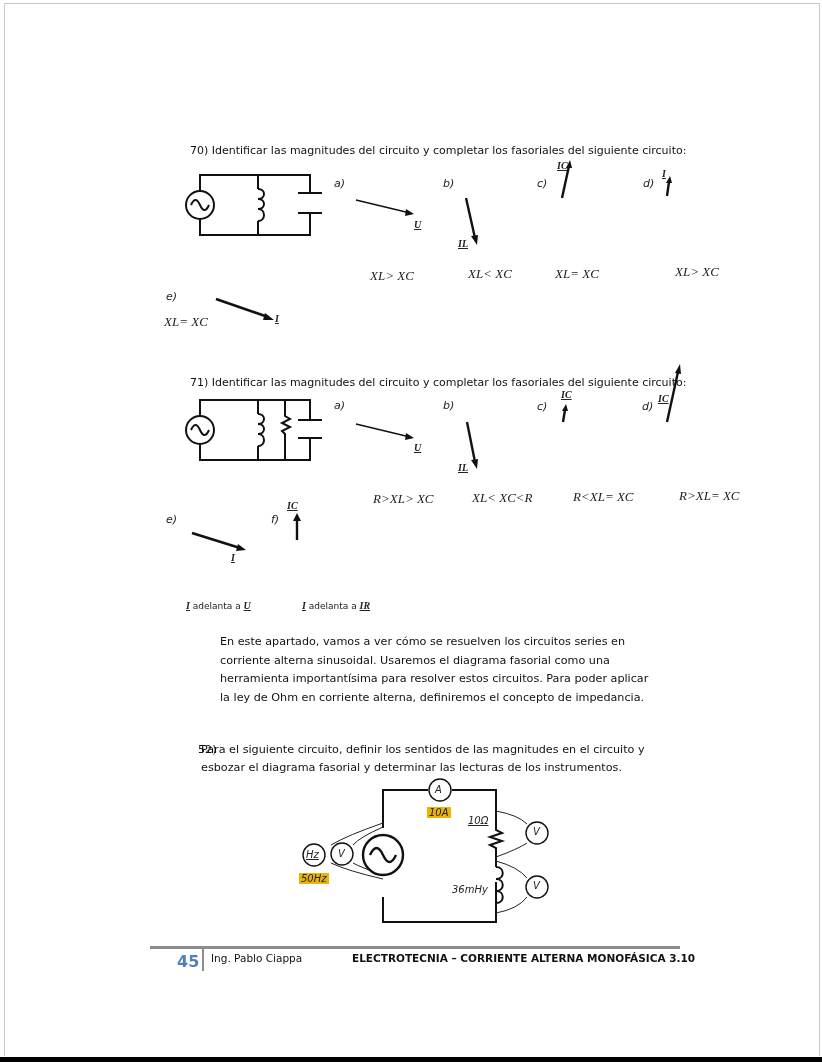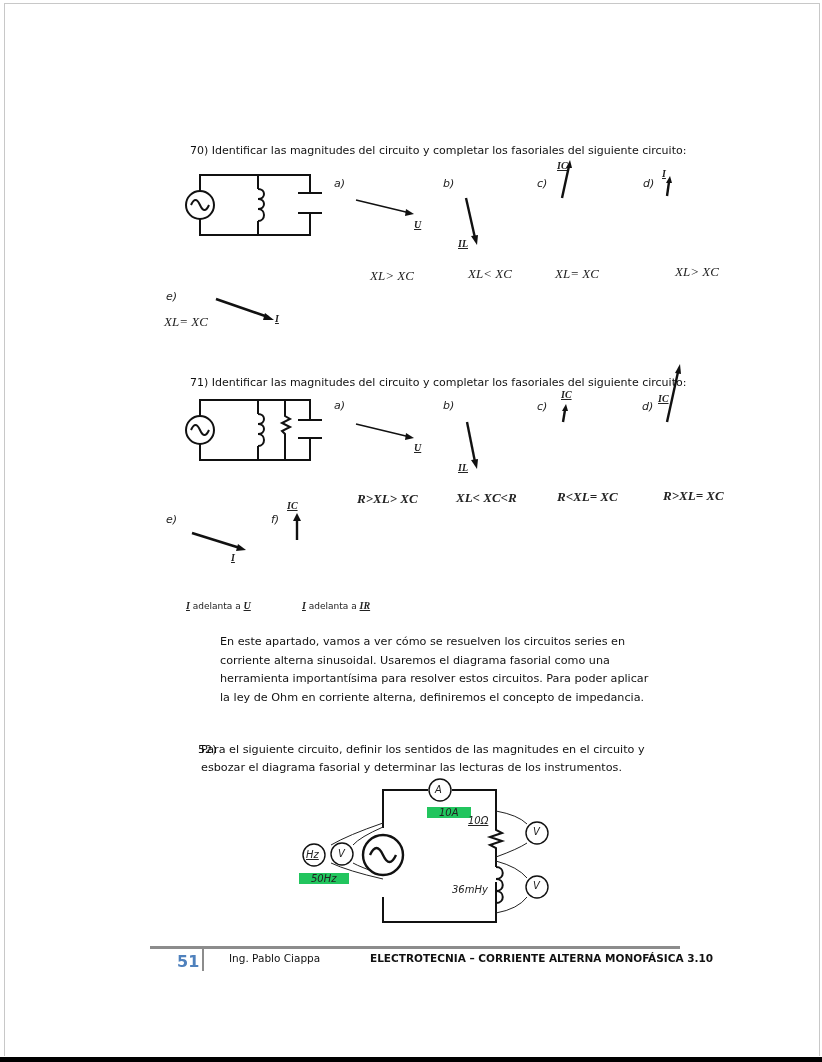--- a/index.html
+++ b/index.html
@@ -5,36 +5,36 @@
   html, body { margin:0; padding:0; }
   body { width:822px; height:1062px; background:#ffffff; position:relative; overflow:hidden;
          font-family:"Liberation Sans", sans-serif; color:#111; }
   .page { position:absolute; left:4px; top:3px; width:814px; height:1052px;
           border:1px solid #c8c8c8; border-bottom:none; background:#fff; }
   .bottom-bar { position:absolute; left:0; top:1057px; width:822px; height:5px; background:#000; }
   .abs { position:absolute; white-space:nowrap; }
   .q { font-family:"DejaVu Sans", sans-serif; font-size:11px; color:#111; }
   .lbl { font-family:"DejaVu Sans", sans-serif; font-size:11px; font-style:italic; color:#222; }
   .cond { font-family:"Liberation Serif", serif; font-style:italic; font-size:13px; color:#222; }
-  .cond.b { font-weight:bold; }
+  .cond.b { font-weight:normal;margin-left:16px; }
   .ph { font-family:"Liberation Serif", serif; font-style:italic; font-weight:bold; font-size:10px; text-decoration:underline; color:#222; }
   .note { font-family:"DejaVu Sans", sans-serif; font-size:9px; color:#222; }
   .note .ph { font-size:10px; }
   .section { left:220px; top:633px; width:440px; font-family:"DejaVu Sans", sans-serif; font-size:11.2px; line-height:18.5px; color:#111; }
   .section .title { font-weight:bold; }
   .section .para { white-space:normal; }
   .q72 { left:198px; top:741px; width:480px; font-family:"DejaVu Sans", sans-serif; font-size:11.2px; line-height:18px; white-space:normal; }
   .q72 .num { position:absolute; left:0; top:0; }
   .q72 .txt { margin-left:3px; text-indent:0; }
   .circ-lbl { font-family:"DejaVu Sans", sans-serif; font-style:italic; font-size:10px; color:#222; }
-  .hl { background:#22c55e; padding:0 12px;text-align:right; }
+  .hl { background:#eab308; padding:0 2px;text-align:right; }
   .footer-rule { position:absolute; left:150px; top:946px; width:530px; height:3px; background:#8c8c8c; }
   .footer-sep { position:absolute; left:202px; top:949px; width:2px; height:22px; background:#8c8c8c; }
   .pageno { left:177px; top:952px; font-family:"DejaVu Sans", sans-serif; font-weight:bold; font-size:16px; color:#4f81bd; }
-  .footer-txt { font-family:"DejaVu Sans", sans-serif; font-size:10.5px; color:#111; top:952px;margin-left:18px; }
+  .footer-txt { font-family:"DejaVu Sans", sans-serif; font-size:10.5px; color:#111; top:952px; }
   svg { position:absolute; overflow:visible; }
 </style>
 </head>
 <body>
 
 <div class="page"></div>
 
 <div class="abs q" style="left:190px;top:144px;">70)  Identificar las magnitudes del circuito y completar los fasoriales del siguiente circuito:</div>
 
 <svg style="left:170px;top:165px;" width="160" height="80" viewBox="0 0 160 80">
@@ -205,17 +205,17 @@
 <div class="abs circ-lbl" style="left:468px;top:815px;text-decoration:underline;">10Ω</div>
 <div class="abs circ-lbl" style="left:533px;top:826px;">V</div>
 <div class="abs circ-lbl" style="left:533px;top:880px;">V</div>
 <div class="abs circ-lbl" style="left:452px;top:884px;">36mHy</div>
 <div class="abs circ-lbl" style="left:338px;top:848px;">V</div>
 <div class="abs circ-lbl" style="left:306px;top:849px;text-decoration:underline;">Hz</div>
 <div class="abs circ-lbl hl" style="left:299px;top:873px;">50Hz</div>
 
 <div class="footer-rule"></div>
 <div class="footer-sep"></div>
-<div class="abs pageno">51</div>
+<div class="abs pageno">45</div>
 <div class="abs footer-txt" style="left:211px;">Ing. Pablo Ciappa</div>
 <div class="abs footer-txt" style="left:352px;font-weight:bold;">ELECTROTECNIA – CORRIENTE ALTERNA MONOFÁSICA 3.10</div>
 
 <div class="bottom-bar"></div>
 
 </body></html>

